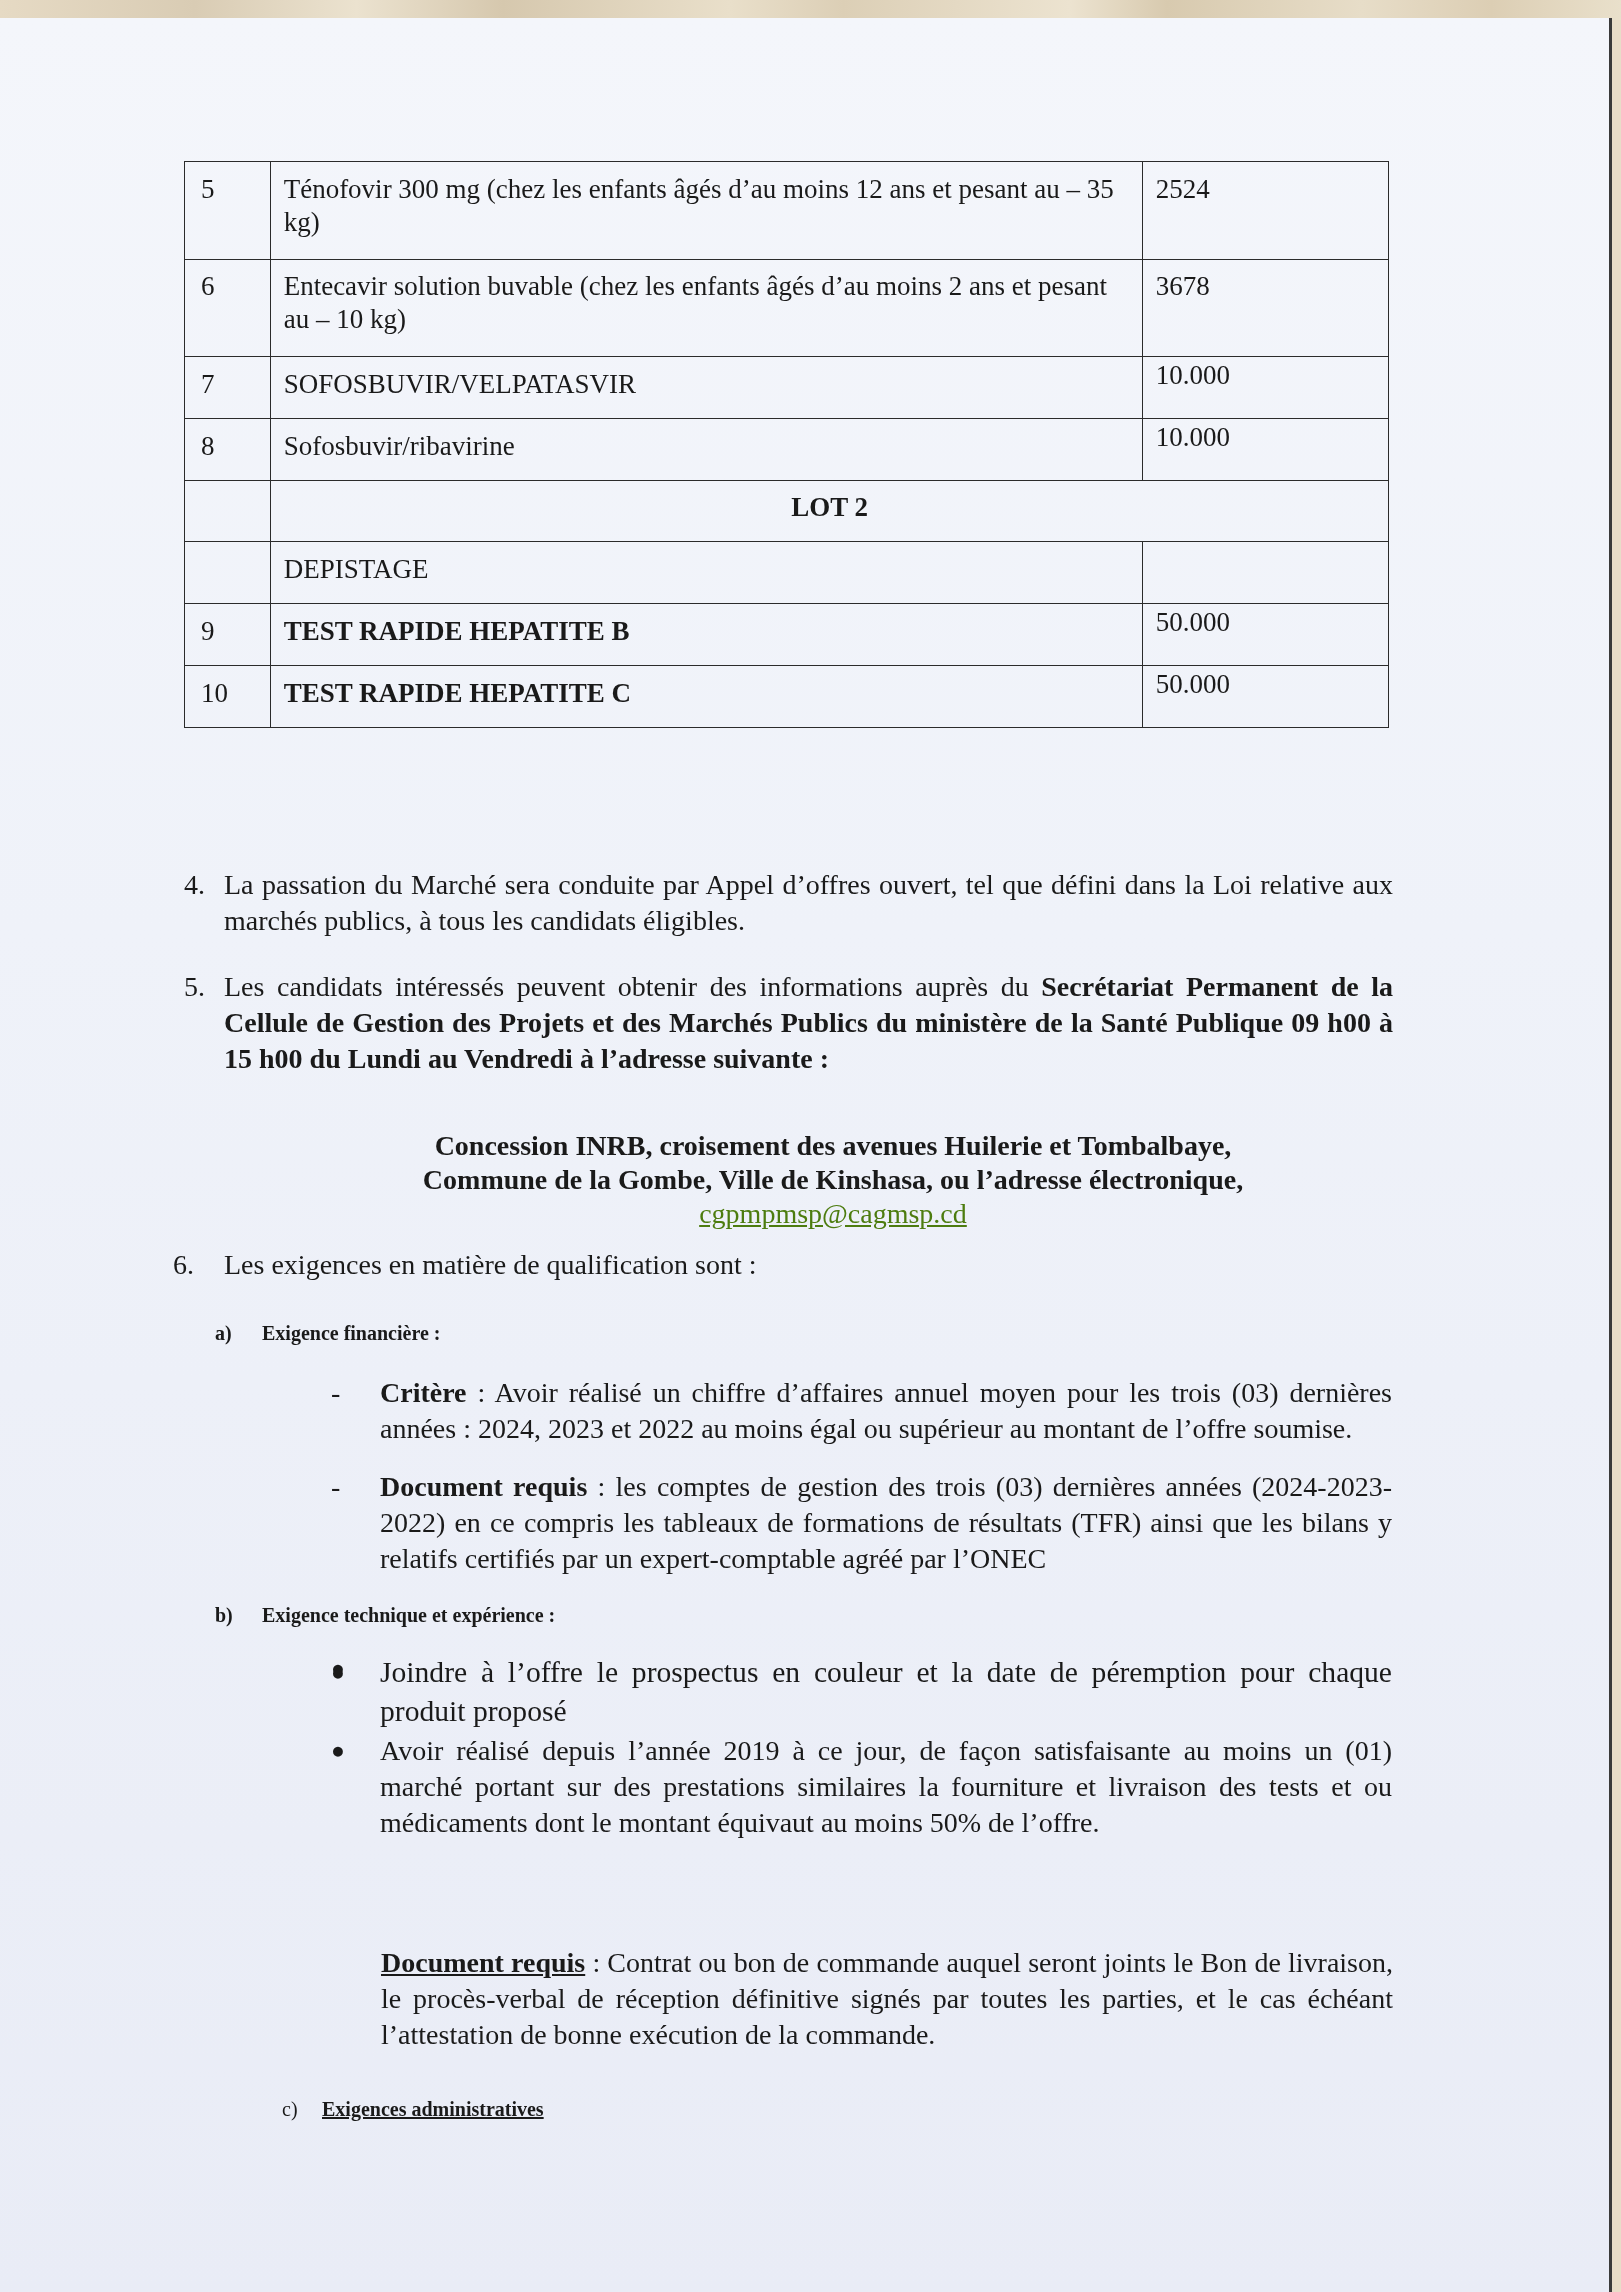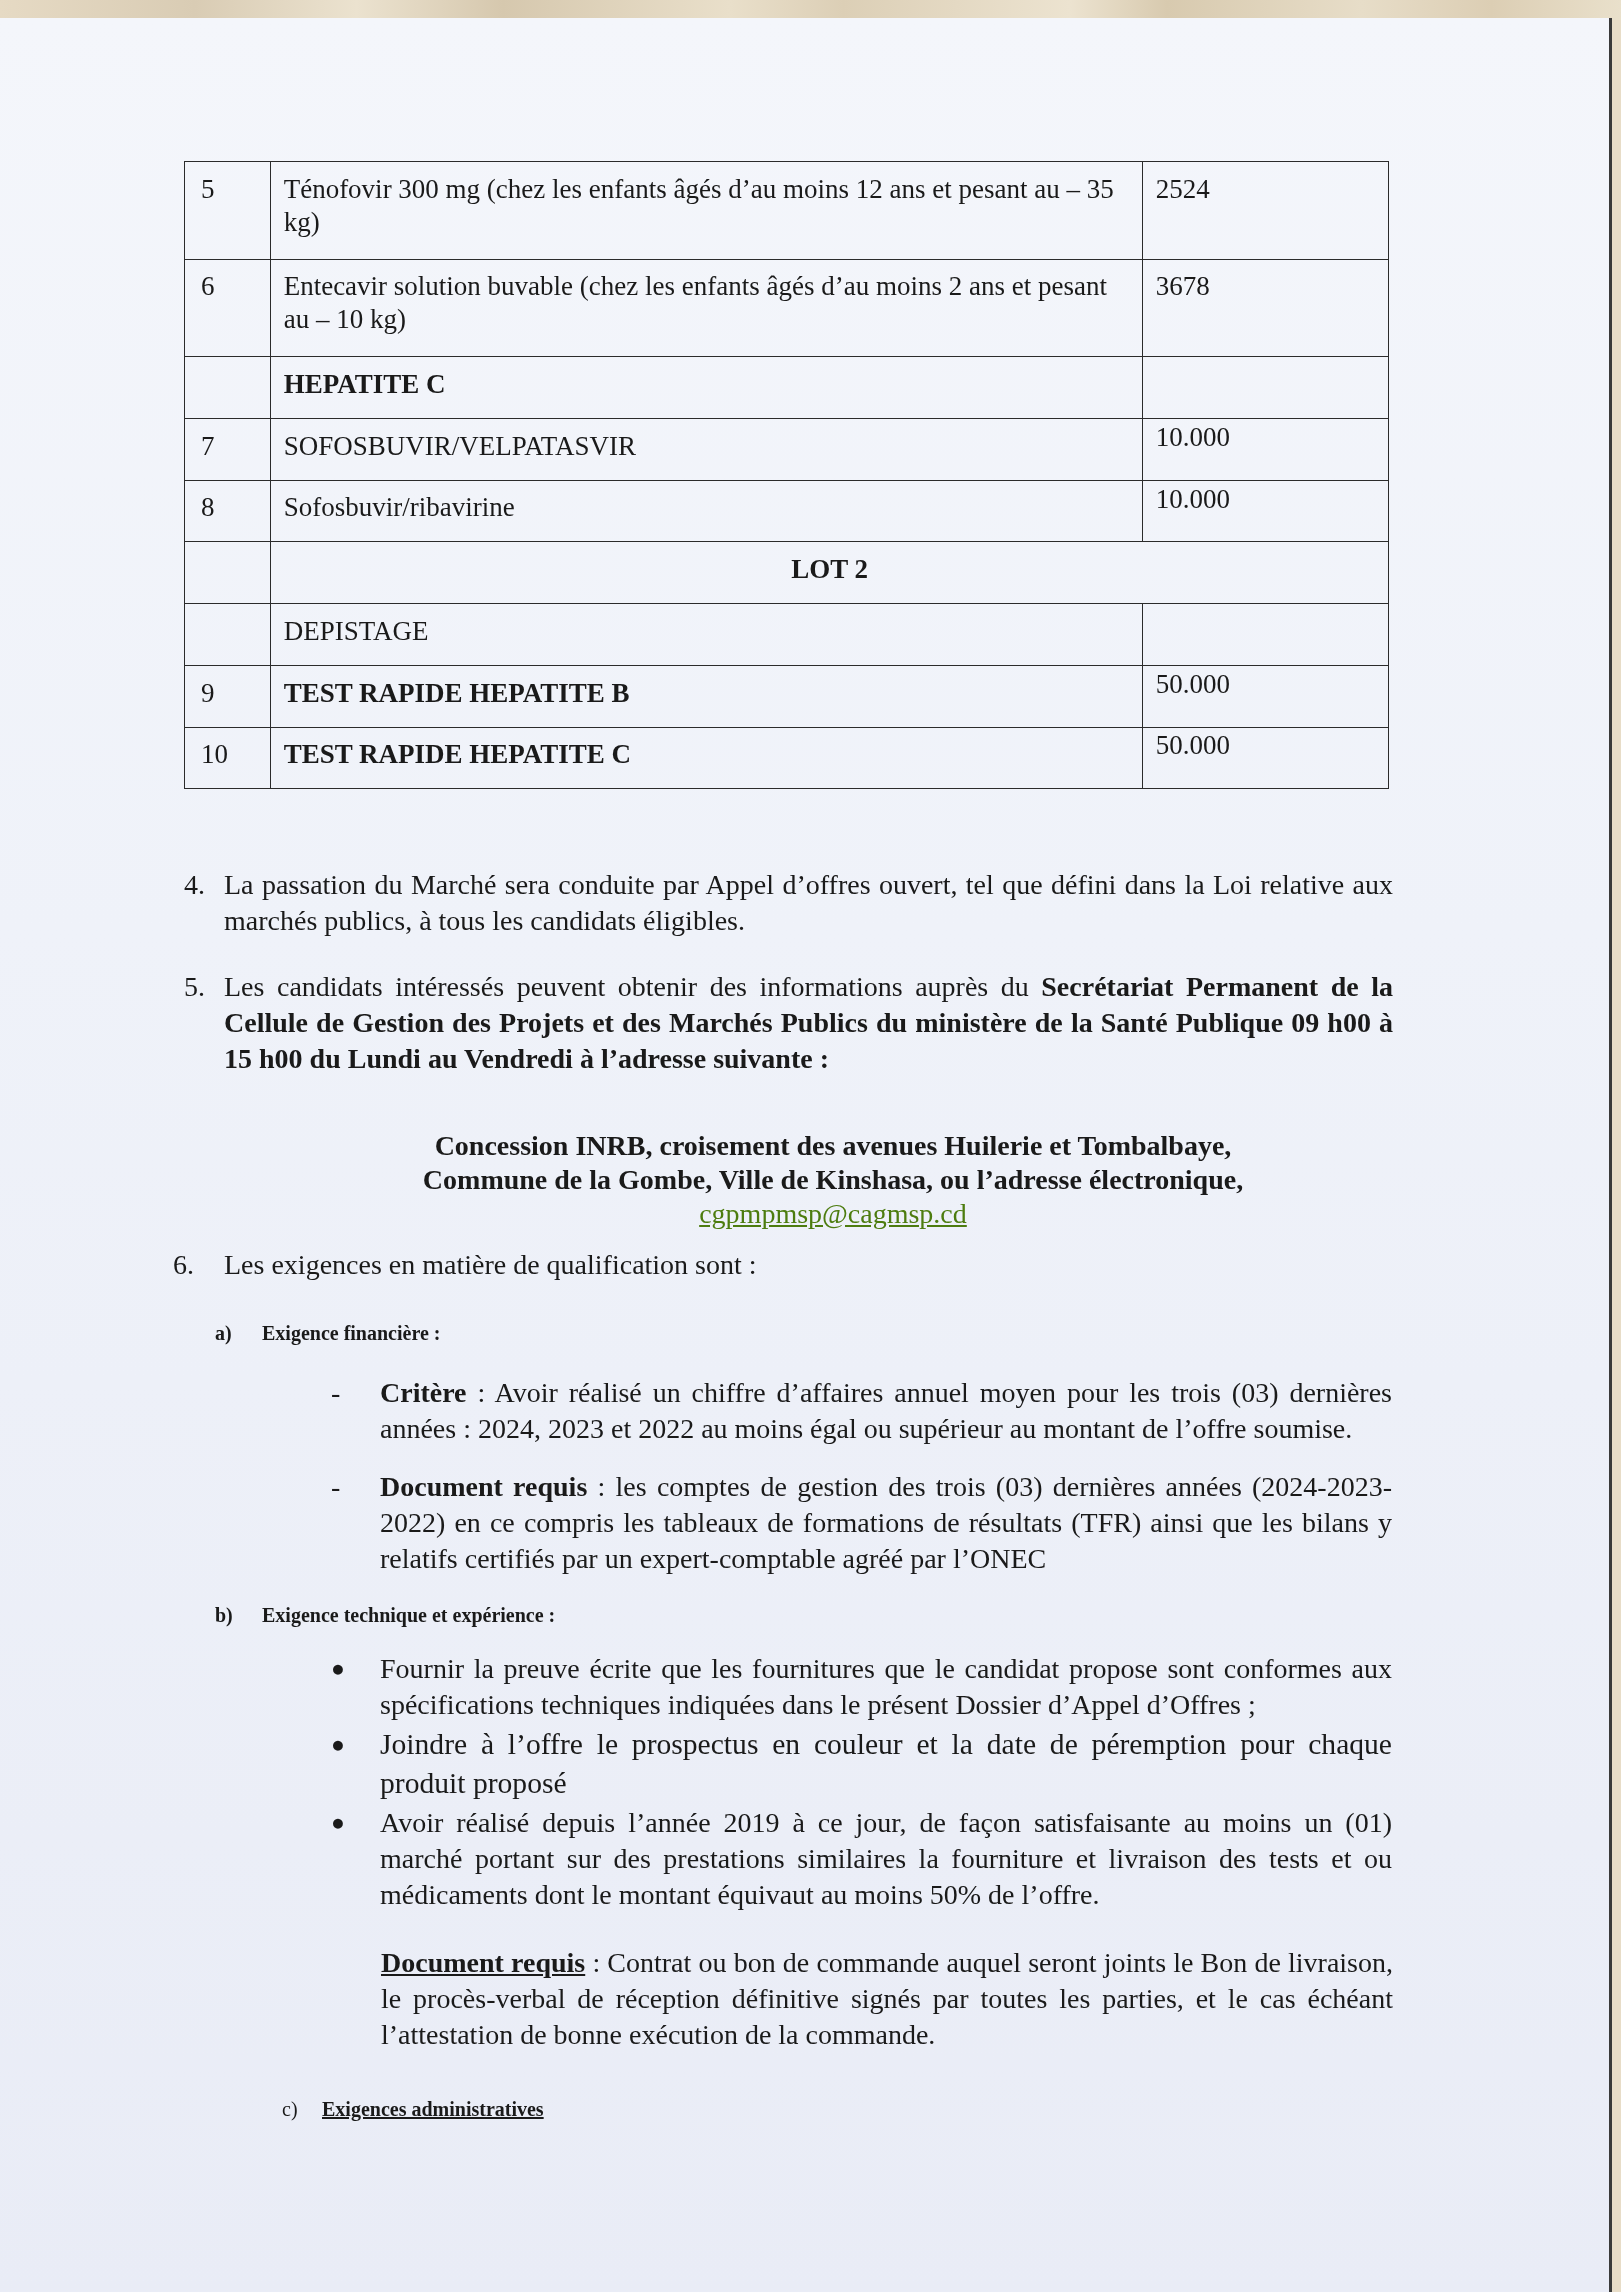--- a/index.html
+++ b/index.html
@@ -161,25 +161,20 @@
       <td class="col-num">5</td>
       <td class="col-desc">Ténofovir 300 mg (chez les enfants âgés d’au moins 12 ans et pesant au – 35 kg)</td>
       <td class="col-qty">2524</td>
     </tr>
     <tr class="r-tall">
       <td class="col-num">6</td>
       <td class="col-desc"> Entecavir solution buvable (chez les enfants âgés d’au moins 2 ans et pesant au – 10 kg)</td>
       <td class="col-qty">3678</td>
     </tr>
     <tr class="r-med">
-      <td class="col-num"></td>
-      <td class="col-desc bold">HEPATITE C</td>
-      <td class="col-qty"></td>
-    </tr>
-    <tr class="r-med">
       <td class="col-num">7</td>
       <td class="col-desc">SOFOSBUVIR/VELPATASVIR</td>
       <td class="col-qty qty-raised">10.000</td>
     </tr>
     <tr class="r-med">
       <td class="col-num">8</td>
       <td class="col-desc">Sofosbuvir/ribavirine</td>
       <td class="col-qty qty-raised">10.000</td>
     </tr>
     <tr class="r-med">
@@ -239,21 +234,20 @@
   <div class="body"><span class="b">Document requis</span><span> : les comptes de gestion des trois (03) dernières années (2024-2023-2022) en ce compris les tableaux de formations de résultats (TFR) ainsi que les bilans y relatifs certifiés par un expert-comptable agréé par l’ONEC</span></div>
 </div>
 
 <div class="sub-heading" style="left: 215px; top: 1597px;">
   <span class="letter">b)</span><span>Exigence technique et expérience :</span>
 </div>
 
 <div class="bullet-list">
   <div class="bullet-item">
     <span class="bullet">●</span>
-    <span>Fournir la preuve écrite que les fournitures que le candidat propose sont conformes aux spécifications techniques indiquées dans le présent Dossier d’Appel d’Offres ;</span>
   </div>
   <div class="bullet-item larger">
     <span class="bullet">●</span>
     <span>Joindre à l’offre le prospectus en couleur et la date de péremption pour chaque produit proposé</span>
   </div>
   <div class="bullet-item">
     <span class="bullet">●</span>
     <span>Avoir réalisé depuis l’année 2019 à ce jour, de façon satisfaisante au moins un (01) marché portant sur des prestations similaires la fourniture et livraison des tests et ou médicaments dont le montant équivaut au moins 50% de l’offre.</span>
   </div>
 </div>

